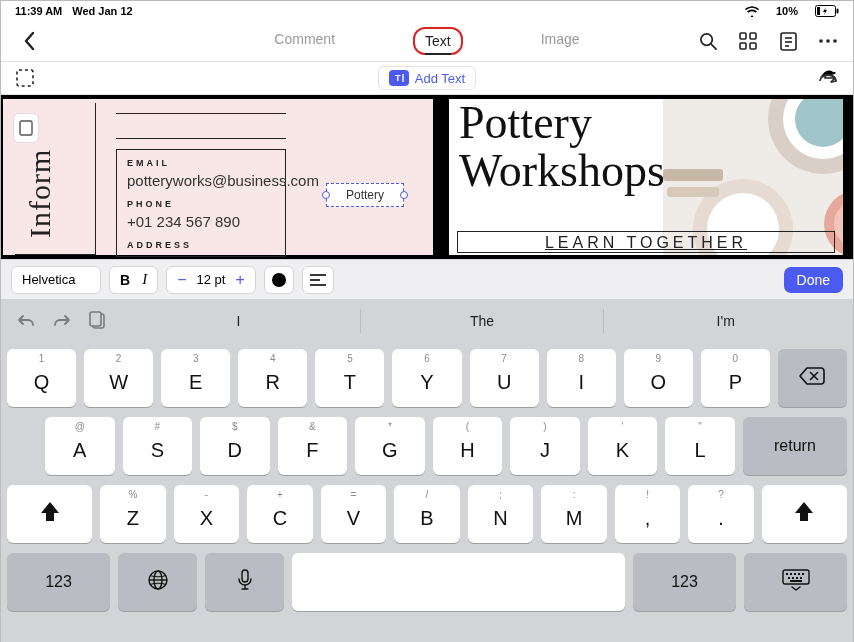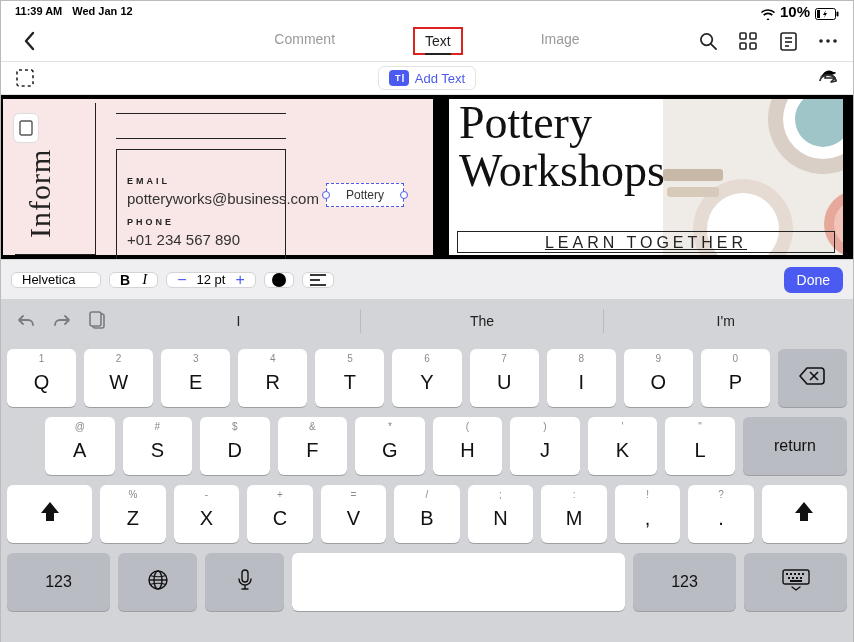--- a/index.html
+++ b/index.html
@@ -1,61 +1,61 @@
 <!DOCTYPE html>
 <html><head>
 <meta charset="utf-8">
 <style>
   * { box-sizing: border-box; margin: 0; padding: 0; font-family: -apple-system, "Helvetica Neue", Arial, sans-serif; }
   html, body { width: 854px; height: 642px; overflow: hidden; background: #d7d8da; }
   .device { width: 854px; height: 642px; background: #fff; position: relative; border: 1px solid #bbb; }
   
   .status-bar { height: 20px; display: flex; align-items: center; padding: 0 14px; font-size: 11px; font-weight: 600; color: #000; }
   .status-left { display: flex; gap: 10px; }
-  .status-right { margin-left: auto; display: flex; align-items: flex-end; gap: 5px; font-size: 15px; }
+  .status-right { margin-left: auto; display: flex; align-items: flex-end; gap: 17px; font-size: 11px; }
   .wifi-icon svg, .battery-icon svg { display: block; }
   
   .top-nav { height: 40px; display: flex; align-items: center; padding: 0 14px; position: relative; gap: 24px; }
   .back-btn { width: 28px; height: 28px; display: flex; align-items: center; justify-content: center; cursor: pointer; }
   .tabs { position: absolute; left: 0; right: 0; display: flex; justify-content: center; gap: 70px; }
   .tab { font-size: 14px; color: #9a9a9a; padding: 4px 8px; cursor: pointer; }
   .tab.active { color: #222; position: relative; font-weight: 500; }
   .tab.active::after { content: ""; position: absolute; left: 10px; right: 10px; bottom: -2px; height: 2px; background: #222; }
-  .tab.highlight { border: 2px solid #d22; border-radius: 0; padding: 4px 10px; }
+  .tab.highlight { border: 2px solid #d22; border-radius: 12px; padding: 4px 10px; }
   .nav-right { margin-left: auto; display: flex; gap: 18px; align-items: center; z-index: 2; }
   .nav-right .icon-btn { width: 22px; height: 22px; display: flex; align-items: center; justify-content: center; cursor: pointer; }
   
   .addtext-bar { height: 34px; border-top: 1px solid #e2e2e2; border-bottom: 1px solid #e2e2e2; display: flex; align-items: center; justify-content: center; position: relative; }
   .crop-icon { position: absolute; left: 14px; width: 20px; height: 20px; display: flex; align-items: center; justify-content: center; }
   .undo-icon { position: absolute; right: 14px; width: 22px; height: 22px; display: flex; align-items: center; justify-content: center; }
   .addtext-btn { display: flex; align-items: center; gap: 6px; padding: 3px 10px; border: 1px solid #e3e3e3; border-radius: 6px; cursor: pointer; font-size: 13px; color: #4b5af0; }
   .addtext-badge { width: 20px; height: 16px; background: #4b5af0; border-radius: 4px; display: flex; align-items: center; justify-content: center; }
   
   .doc-canvas { height: 164px; background: #000; display: flex; gap: 16px; padding: 4px 10px 4px 2px; position: relative; overflow: hidden; }
   .page-tab { position: absolute; left: 12px; top: 18px; width: 26px; height: 30px; background: #fff; border: 1px solid #ddd; border-radius: 6px; display: flex; align-items: center; justify-content: center; z-index: 3; }
   .page-left { flex: 0 0 430px; background: #f8e7e6; position: relative; display: flex; }
   .inform-label { writing-mode: vertical-rl; transform: rotate(180deg); font-family: Georgia, serif; font-size: 30px; padding: 16px 8px 12px 38px; letter-spacing: 1px; color: #222; border-top: 1px solid #222; border-left: 1px solid #222; margin: 4px 0 0 12px; }
   .contact-box { margin: 10px 0 0 20px; width: 170px; }
   .contact-box .divider { height: 1px; background: #222; margin-bottom: 10px; }
   .contact-box .topline { height: 1px; background: #222; margin: 4px 0 24px 0; }
-  .contact-box .group { border: 1px solid #222; padding: 26px 10px 6px; }
+  .contact-box .group { border: 1px solid #222; padding: 8px 10px 6px; }
   .contact-box .label { font-size: 9px; letter-spacing: 3px; font-weight: 700; color: #222; margin-top: 6px; }
   .contact-box .label:first-child { margin-top: 0; }
   .contact-box .value { font-size: 15px; color: #333; margin: 4px 0 10px; }
   .text-edit-box { position: absolute; left: 323px; top: 84px; width: 78px; height: 24px; border: 1.5px dashed #4b5af0; background: #fff; font-size: 12px; display: flex; align-items: center; justify-content: center; color: #333; }
   .handle { width: 8px; height: 8px; background: #fff; border: 1.5px solid #4b5af0; border-radius: 50%; position: absolute; }
   .handle.left { left: -5px; top: 50%; transform: translateY(-50%); }
   .handle.right { right: -5px; top: 50%; transform: translateY(-50%); }
   .page-right { flex: 1; background: #fff; position: relative; overflow: hidden; }
   .pottery-title { font-family: Georgia, 'Times New Roman', serif; font-size: 46px; line-height: 1.05; color: #111; padding: 0 0 0 10px; letter-spacing: 0px; }
   .learn-banner { position: absolute; bottom: 2px; left: 8px; right: 8px; border: 1px solid #222; text-align: center; font-size: 16px; letter-spacing: 4px; padding: 2px 0 0; color: #222; font-family: Arial, sans-serif; text-decoration: underline; }
   .ceramic-bg { position: absolute; right: -40px; top: -20px; width: 220px; height: 190px; }
   
   .format-bar { height: 40px; background: #efeff1; border-top: 1px solid #d7d7d9; display: flex; align-items: center; padding: 0 10px; gap: 8px; }
-  .pill { background: #fff; border: 1px solid #d4d4d6; border-radius: 6px; height: 16px; display: flex; align-items: center; padding: 0 10px; font-size: 13px; }
+  .pill { background: #fff; border: 1px solid #d4d4d6; border-radius: 6px; height: 28px; display: flex; align-items: center; padding: 0 10px; font-size: 13px; }
   .font-pill { width: 90px; }
   .bi-pill { gap: 12px; }
   .bi-pill .b { font-weight: 800; font-size: 14px; }
   .bi-pill .i { font-style: italic; font-family: serif; font-size: 15px; }
   .size-pill { gap: 10px; }
   .size-pill .pm { color: #4b5af0; font-size: 16px; cursor: pointer; }
   .dot { width: 14px; height: 14px; background: #000; border-radius: 50%; }
   .align-pill svg { display: block; }
   .done-btn { margin-left: auto; background: #4b5af0; color: #fff; font-size: 14px; font-weight: 500; border-radius: 7px; padding: 5px 13px; cursor: pointer; }
   

